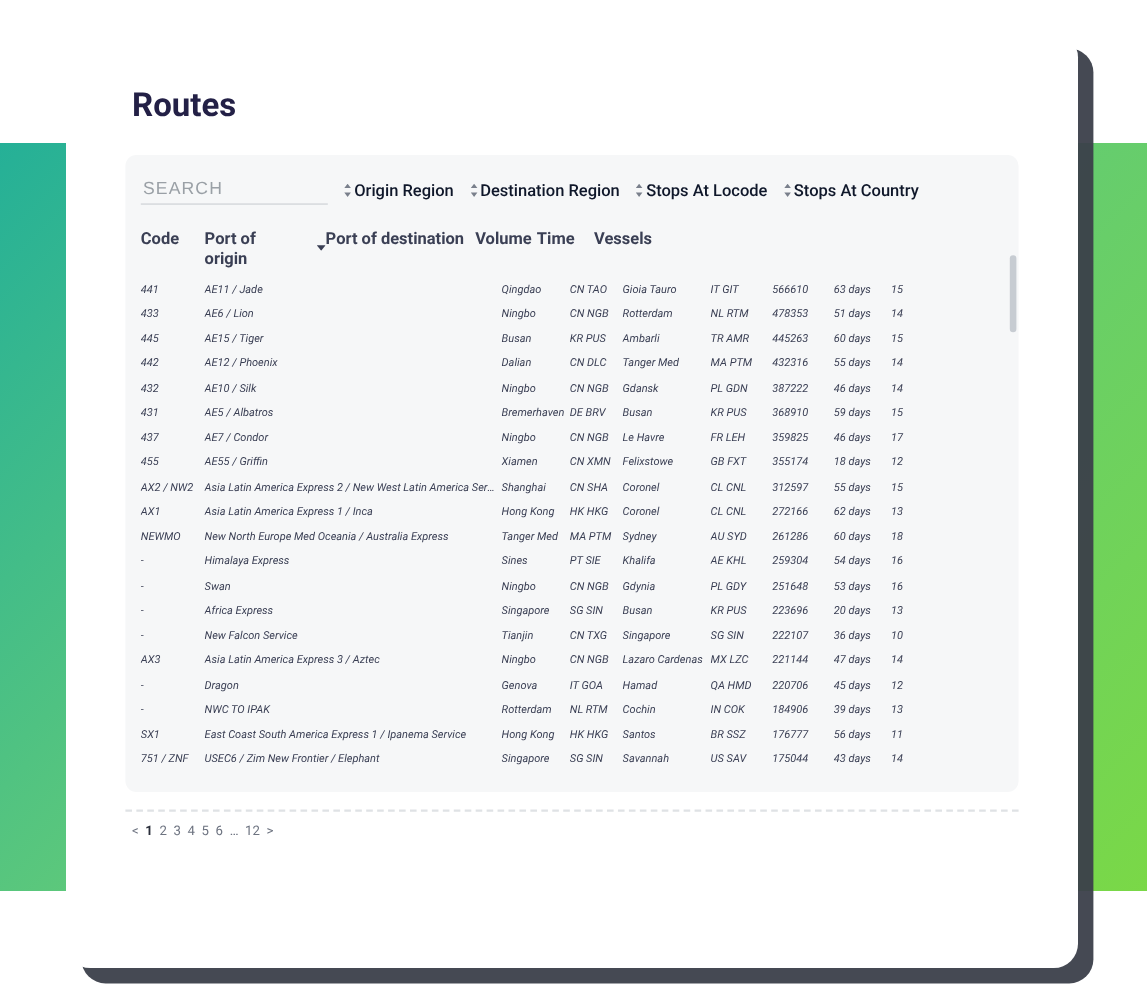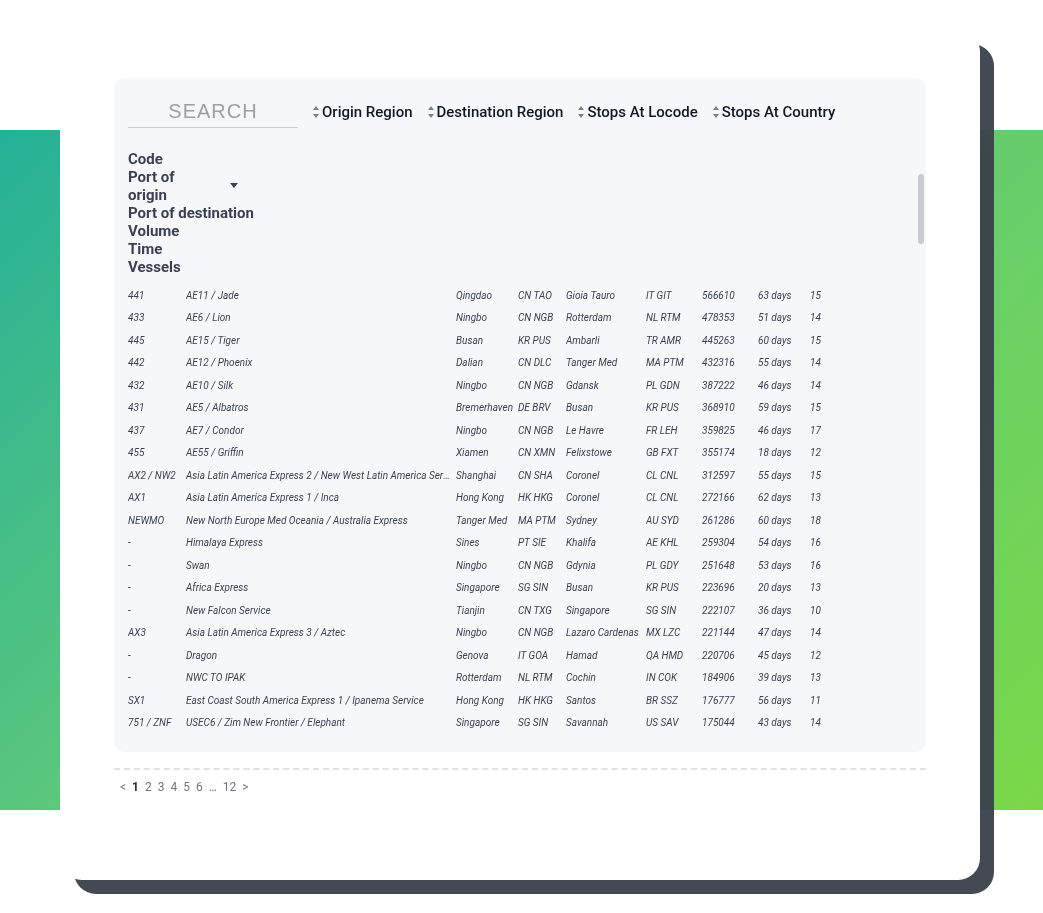--- a/index.html
+++ b/index.html
@@ -64,27 +64,26 @@
   .toolbar {
     display: flex;
     align-items: center;
     padding: 18px 14px 8px 14px;
     gap: 14px;
   }
   .search-input {
     border: none;
     border-bottom: 1px solid #c9cdd2;
     background: transparent;
-    font-size: 20px;
+    font-size: 16px;
     letter-spacing: 1px;
     color: #9aa0a6;
     padding: 4px 2px;
     width: 170px;
     outline: none;
-    text-align: center;
   }
   .search-input::placeholder {
     color: #9aa0a6;
     letter-spacing: 1px;
   }
   .filter-group {
     display: flex;
     align-items: center;
     gap: 2px;
     color: #0f172a;
@@ -102,21 +101,20 @@
   .table-area {
     padding: 4px 14px 18px 14px;
     position: relative;
   }
   .thead {
     display: flex;
     padding: 10px 0 8px 0;
     color: #3a3f54;
     font-weight: 700;
     font-size: 15px;
-    flex-direction: column;
   }
   .col-code       { width: 58px; }
   .col-name       { width: 270px; }
   .col-origin     { width: 62px; }
   .col-origin-loc { width: 48px; }
   .col-dest       { width: 80px; }
   .col-dest-loc   { width: 56px; }
   .col-volume     { width: 56px; text-align:left;}
   .col-time       { width: 52px; }
   .col-vessels    { width: 44px; }
@@ -159,20 +157,21 @@
 </style>
 </head>
 <body>
 
 <div class="bg-band"></div>
 
 <div class="card-wrap">
   <div class="card-shadow"></div>
   <div class="card">
 
+    <h1 class="page-title">Routes</h1>
 
     <div class="panel">
 
       <div class="toolbar">
         <input class="search-input" type="text" placeholder="SEARCH" style="">
 
         <div class="filter-group">
           <span class="sort-icon">
             <svg viewBox="0 0 8 12" width="8" height="12">
                 <path d="M4 0 L7 4 H1 Z M4 12 L1 8 H7 Z" fill="#7a808c"></path>

